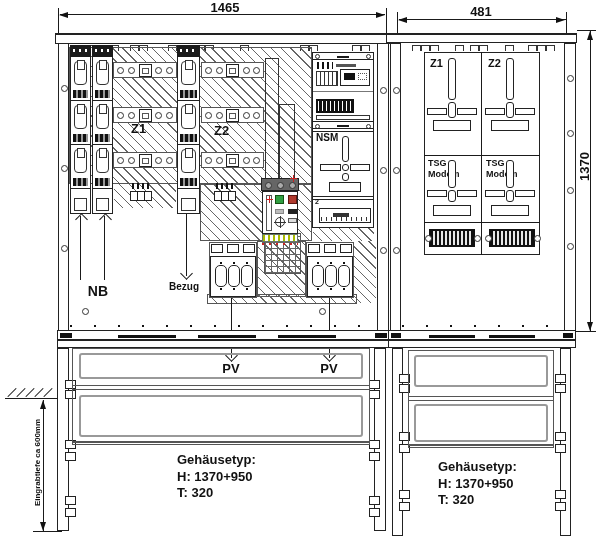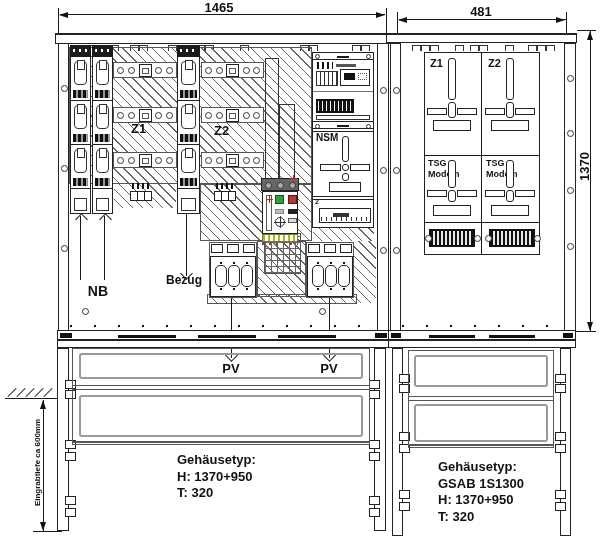--- a/index.html
+++ b/index.html
@@ -57,21 +57,21 @@
 <body>
 
 <div class="scene">
 
   <div>
     <div class="ln" style="left:58px;top:8px;width:1px;height:26px"></div>
     <div class="ln" style="left:386px;top:8px;width:1px;height:26px"></div>
     <div class="ln" style="left:60px;top:14px;width:325px;height:1px"></div>
     <div class="tri arr-l" style="left:59px;top:12px"></div>
     <div class="tri arr-r" style="left:376px;top:12px"></div>
-    <div class="dimlbl" style="left:194px;top:0;width:50px">1465</div>
+    <div class="dimlbl" style="left:200px;top:0;width:50px">1465</div>
   </div>
 
   <div>
     <div class="ln" style="left:397px;top:12px;width:1px;height:22px"></div>
     <div class="ln" style="left:566px;top:12px;width:1px;height:22px"></div>
     <div class="ln" style="left:399px;top:19px;width:167px;height:1px"></div>
     <div class="tri arr-l" style="left:398px;top:17px"></div>
     <div class="tri arr-r" style="left:556px;top:17px"></div>
     <div class="dimlbl" style="left:461px;top:4px;width:40px">481</div>
   </div>
@@ -319,21 +319,21 @@
     <div class="ln" style="left:80px;top:216px;width:1px;height:64px"></div>
     <div class="ln" style="left:104px;top:216px;width:1px;height:64px"></div>
     <div class="hat" style="left:77px;top:215px"></div>
     <div class="hat" style="left:101px;top:215px"></div>
   </div>
   <div class="lbl" style="left:78px;top:283px;width:30px;text-align:right;font-size:14px">NB</div>
   <div>
     <div class="ln" style="left:186px;top:214px;width:1px;height:62px"></div>
     <div class="vee" style="left:182px;top:269px"></div>
   </div>
-  <div class="lbl" style="left:158px;top:273px;width:52px;text-align:center;font-size:12px">Bezug</div>
+  <div class="lbl" style="left:158px;top:281px;width:52px;text-align:center;font-size:10px">Bezug</div>
 
   <div class="hinge" style="left:82px;top:308px"></div>
   <div class="hinge" style="left:319px;top:308px"></div>
 
   <div>
     <div class="ln" style="left:231px;top:298px;width:1px;height:60px"></div>
     <div class="ln" style="left:329px;top:298px;width:1px;height:60px"></div>
     <div class="vee" style="left:227px;top:351px"></div>
     <div class="vee" style="left:325px;top:351px"></div>
   </div>
@@ -495,18 +495,17 @@
     <div class="lbl" style="left:-23px;top:458px;width:120px;text-align:center;font-size:8px;font-weight:700;transform:rotate(-90deg)">Eingrabtiefe ca 600mm</div>
   </div>
 
   <div class="np" style="left:177px;top:452px;width:150px;font-size:13px;font-weight:700;line-height:16.5px">
     <div>Gehäusetyp:</div>
     <div>H: 1370+950</div>
     <div>T: 320</div>
   </div>
   <div class="np" style="left:438px;top:459px;width:140px;font-size:13px;font-weight:700;line-height:16.5px">
     <div>Gehäusetyp:</div>
-    <div>GSAB 1S1300</div>
     <div>H: 1370+950</div>
     <div>T: 320</div>
   </div>
 
 </div>
 
 </body></html>

